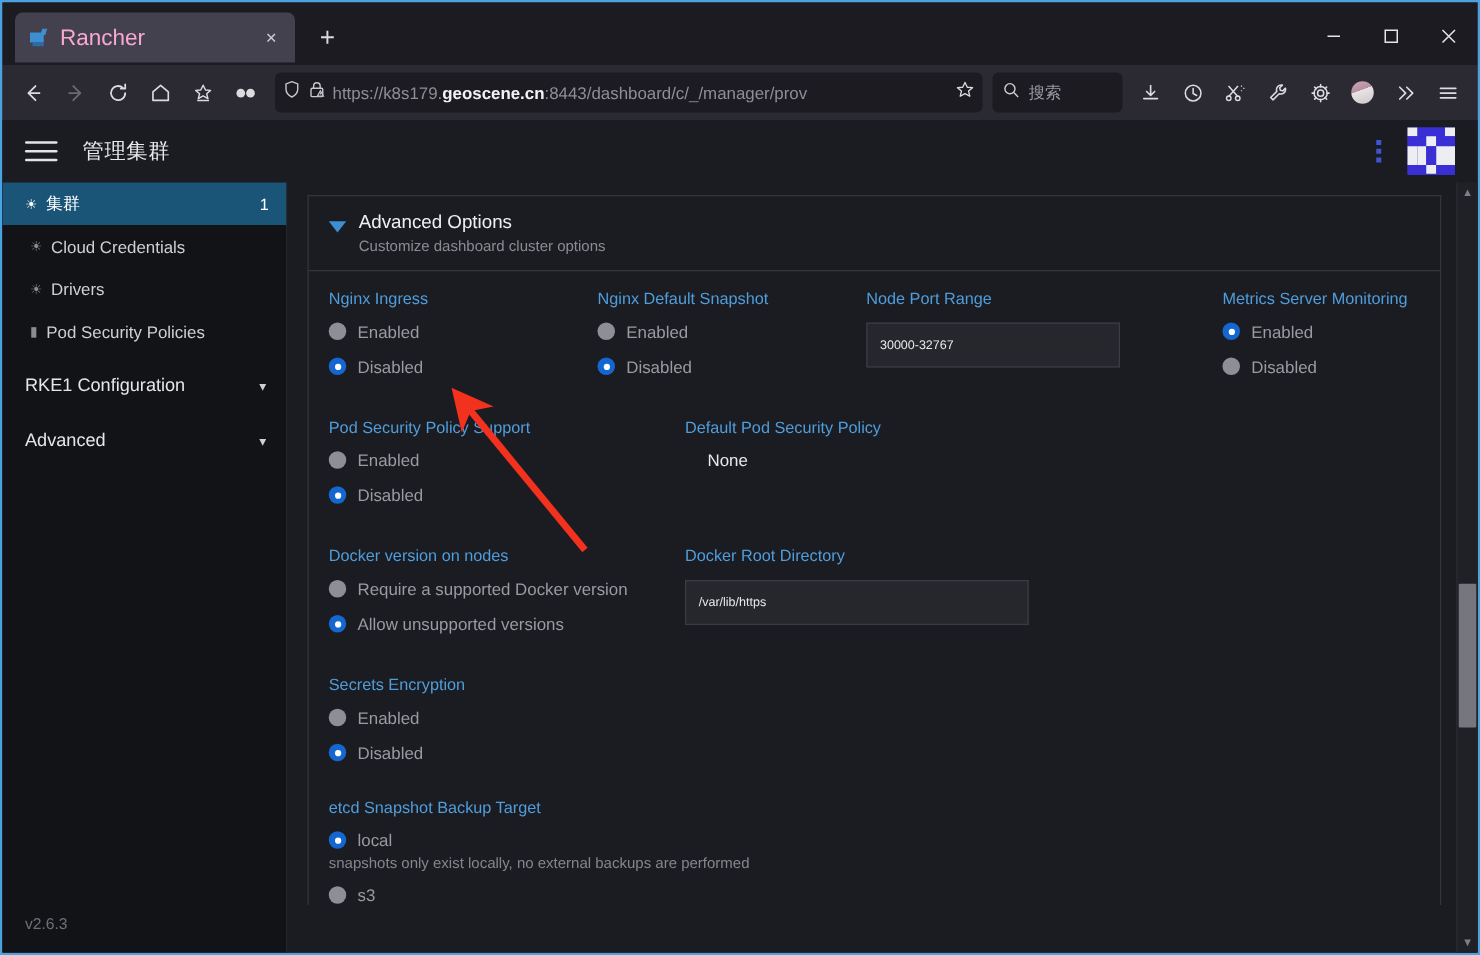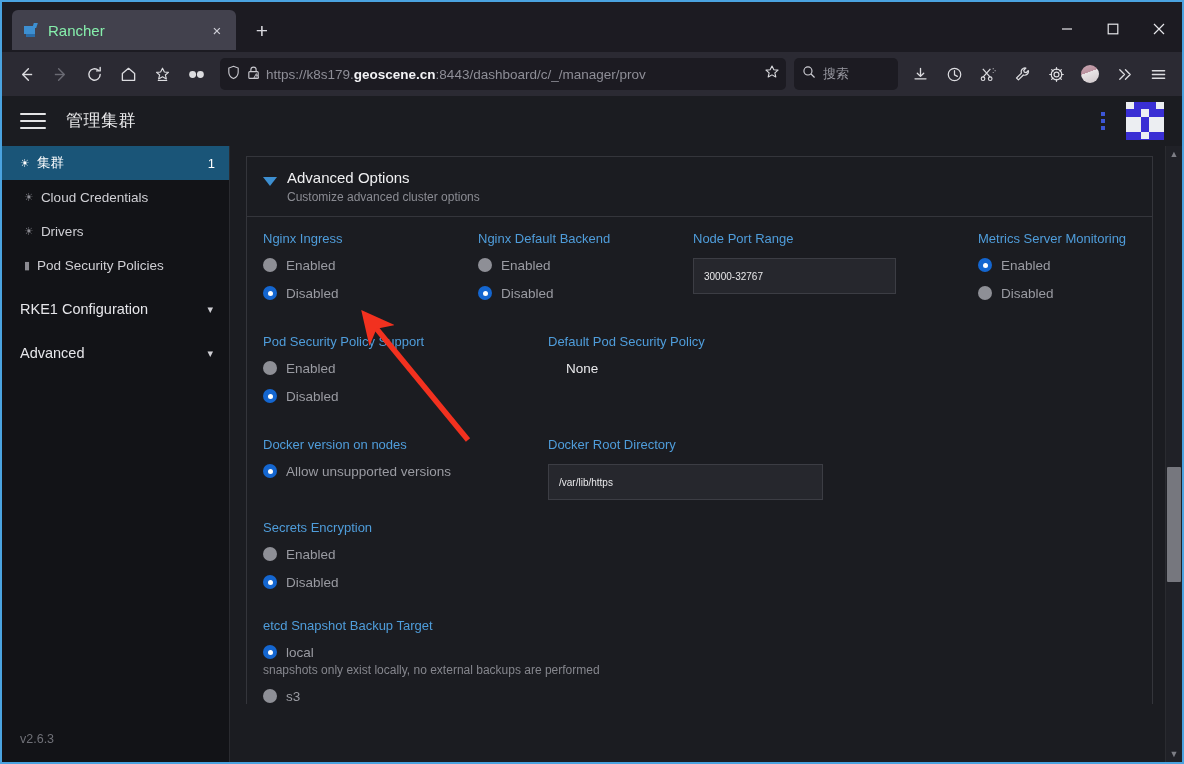--- a/index.html
+++ b/index.html
@@ -30,21 +30,21 @@
     margin-bottom: 2px; gap: 8px;
   }
   .tab-favicon {
     width: 16px; height: 16px; flex: 0 0 16px;
     position: relative;
   }
   .tab-favicon .f1 { position:absolute; left:0; top:4px; width:11px; height:8px; background:#3d8fd1; }
   .tab-favicon .f2 { position:absolute; left:9px; top:1px; width:4px; height:5px; background:#3d8fd1; transform: skewX(-18deg); }
   .tab-favicon .f3 { position:absolute; left:2px; top:12px; width:9px; height:3px; background:#2a6ca8; }
   .tab-title {
-    flex: 1; color: #86efac; font-size: 15px;
+    flex: 1; color: #f9a8d4; font-size: 18px;
     white-space: nowrap; overflow: hidden; text-overflow: ellipsis;
   }
   .tab-close {
     width: 22px; height: 22px; border-radius: 3px;
     display: flex; align-items: center; justify-content: center;
     color: #cfcfd8; font-size: 15px; line-height: 1;
   }
   .newtab {
     width: 32px; height: 32px; margin: 0 0 6px 10px;
     color: #d8d8de; font-size: 21px; line-height: 1;
@@ -430,41 +430,41 @@
       </div>
 
       <div class="main-wrap">
         <div class="main">
           <div class="panel">
 
             <div class="panel-head">
               <div class="tri-down"></div>
               <div>
                 <div class="panel-title">Advanced Options</div>
-                <div class="panel-sub">Customize advanced cluster options</div>
+                <div class="panel-sub">Customize dashboard cluster options</div>
               </div>
             </div>
 
             <div class="panel-body">
 
               <div class="grid4">
                 <div class="col">
                   <div class="fld-label">Nginx Ingress</div>
                   <div class="radio-row">
                     <span class="radio"></span>
                     <span class="radio-label">Enabled</span>
                   </div>
                   <div class="radio-row">
                     <span class="radio on"></span>
                     <span class="radio-label">Disabled</span>
                   </div>
                 </div>
 
                 <div class="col">
-                  <div class="fld-label">Nginx Default Backend</div>
+                  <div class="fld-label">Nginx Default Snapshot</div>
                   <div class="radio-row">
                     <span class="radio"></span>
                     <span class="radio-label">Enabled</span>
                   </div>
                   <div class="radio-row">
                     <span class="radio on"></span>
                     <span class="radio-label">Disabled</span>
                   </div>
                 </div>
 
@@ -500,20 +500,24 @@
                 </div>
                 <div class="col w2">
                   <div class="fld-label">Default Pod Security Policy</div>
                   <div class="plain-val">None</div>
                 </div>
               </div>
 
               <div class="grid4 row-block" style="margin-top:20px">
                 <div class="col" style="width:285px;flex:0 0 285px">
                   <div class="fld-label">Docker version on nodes</div>
+                  <div class="radio-row">
+                    <span class="radio"></span>
+                    <span class="radio-label">Require a supported Docker version</span>
+                  </div>
                   <div class="radio-row">
                     <span class="radio on"></span>
                     <span class="radio-label">Allow unsupported versions</span>
                   </div>
                 </div>
                 <div class="col" style="width:290px;flex:0 0 290px">
                   <div class="fld-label">Docker Root Directory</div>
                   <div class="txtinput" style="width:275px">/var/lib/https</div>
                 </div>
               </div>

